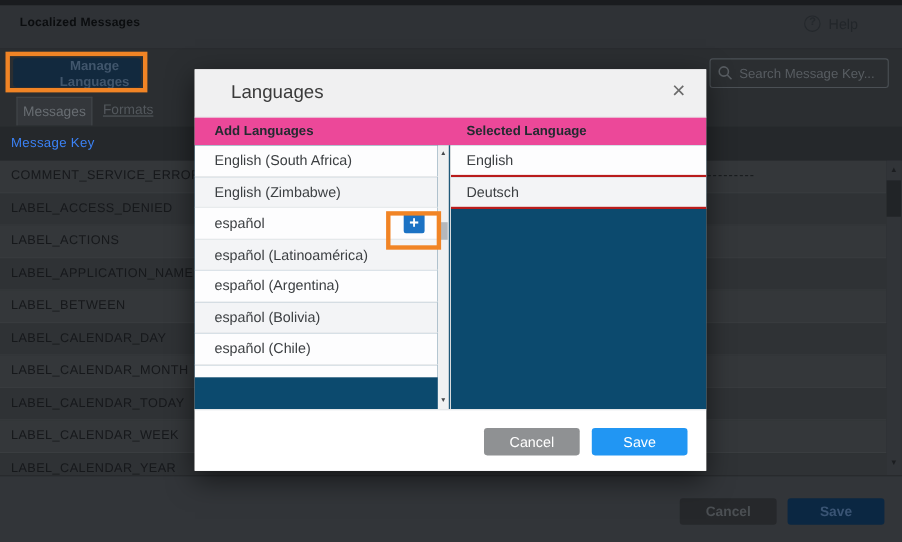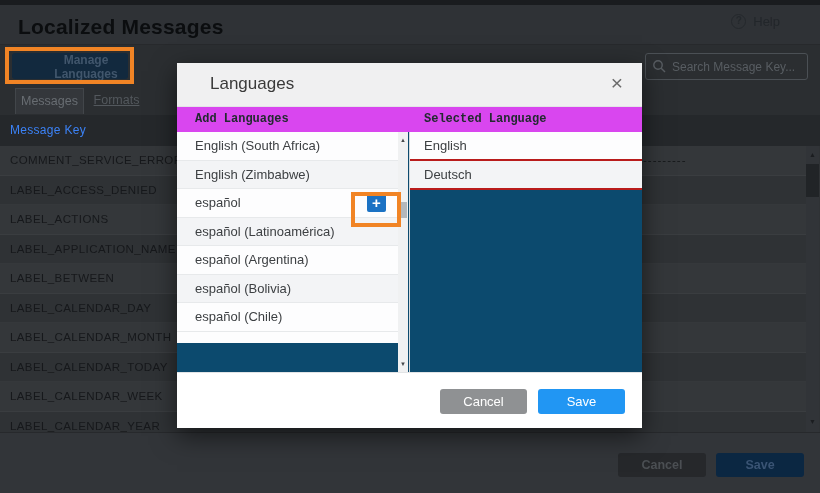--- a/index.html
+++ b/index.html
@@ -2,21 +2,21 @@
 <html><head>
 <meta charset="utf-8">
 <style>
   * { margin:0; padding:0; box-sizing:border-box; }
   html,body { width:820px; height:493px; overflow:hidden; }
   body { font-family:"Liberation Sans", sans-serif; position:relative; background:#2f3235; }
 
   
   .topstrip { position:absolute; left:0; top:0; width:820px; height:5px; background:#1a1c1f; }
   .appbar { position:absolute; left:0; top:5px; width:820px; height:40px; background:#2f3236; border-bottom:1px solid #27292c; }
-  .page-title { position:absolute; left:18px; top:10px; font-size:21px; font-weight:bold; color:#0b0d0f; letter-spacing:.2px; }
+  .page-title { position:absolute; left:18px; top:10px; font-size:11px; font-weight:bold; color:#0b0d0f; letter-spacing:.2px; }
   .help { position:absolute; right:40px; top:9px; display:flex; align-items:center; gap:7px; color:#22262a; font-size:13px; cursor:pointer; }
   .help-ic { width:15px; height:15px; border:1.5px solid #24282c; border-radius:50%; font-size:10px; line-height:12px; text-align:center; color:#24282c; font-weight:bold; }
 
   .midbar { position:absolute; left:0; top:45px; width:820px; height:70px; background:#2b2e31; }
   .manage-btn { position:absolute; left:12px; top:53px; width:116px; height:26px; background:#12293e; border:none; border-radius:3px; color:#41566c; font-size:12px; font-weight:bold; font-family:inherit;padding-left:32px; }
 
   .searchbox { position:absolute; left:645px; top:53px; width:163px; height:27px; }
   .searchbox input { width:100%; height:100%; background:#2b2e31; border:1px solid #4b5055; border-radius:3px; color:#8a8f94; font-size:12px; font-family:inherit; padding:0 8px 0 26px; outline:none; }
   .searchbox input::placeholder { color:#585d62; }
   .search-ic { position:absolute; left:7px; top:6px; width:14px; height:14px; pointer-events:none; }
@@ -40,21 +40,21 @@
   .pfooter { position:absolute; left:0; top:432px; width:820px; height:61px; background:#323539; border-top:1px solid #27292c; }
   .pbtn { position:absolute; top:20px; width:88px; height:24px; border:none; border-radius:3px; font-size:12.5px; font-weight:bold; font-family:inherit; }
   .pcancel { left:618px; background:#26282b; color:#4b4f53; }
   .psave { left:716px; background:#0b2742; color:#3a5474; }
 
   
   .modal { position:absolute; left:177px; top:63px; width:465px; height:365px; background:#fff; box-shadow:0 8px 24px rgba(0,0,0,0.55); z-index:10; }
   .m-header { position:relative; height:44px; background:#f0f0f1; border-bottom:1px solid #e3e4e6; }
   .m-title { position:absolute; left:33px; top:11px; font-size:17px; color:#3a3a3a; }
   .m-close { position:absolute; right:13px; top:8px; width:24px; height:24px; border:none; background:none; color:#6b6b6b; font-size:21px; line-height:22px; cursor:pointer; font-family:inherit; }
-  .m-colhead { position:absolute; left:0; top:44px; width:465px; height:25px; background:#d946ef;font-family:Liberation Mono, monospace; }
+  .m-colhead { position:absolute; left:0; top:44px; width:465px; height:25px; background:#ec4899; }
   .m-colhead span { position:absolute; top:5px; font-size:12px; font-weight:bold; color:#232a30; }
   .col-add { left:18px; } .col-sel { left:247px; }
 
   .m-body { position:absolute; left:0; top:69px; width:465px; height:240px; background:#0c4a6e; }
   .langs { position:absolute; left:0; top:0; width:221px; height:240px; overflow:hidden; }
   .lang-row { position:relative; height:28.5px; border-bottom:1px solid #e7e9eb; font-size:13px; color:#3d4043; display:flex; align-items:center; padding:0 12px 0 18px; cursor:pointer; }
   .langs .lang-row:nth-of-type(odd) { background:#fdfdfe; }
   .langs .lang-row:nth-of-type(even) { background:#f3f4f6; }
   .lang-label { flex:1; white-space:nowrap; overflow:hidden; }
   .add-btn { width:19px; height:19px; background:#1b72c4; border:none; border-radius:2px; color:#fff; font-size:15px; font-weight:bold; line-height:17px; text-align:center; cursor:pointer; font-family:inherit; padding:0; }

